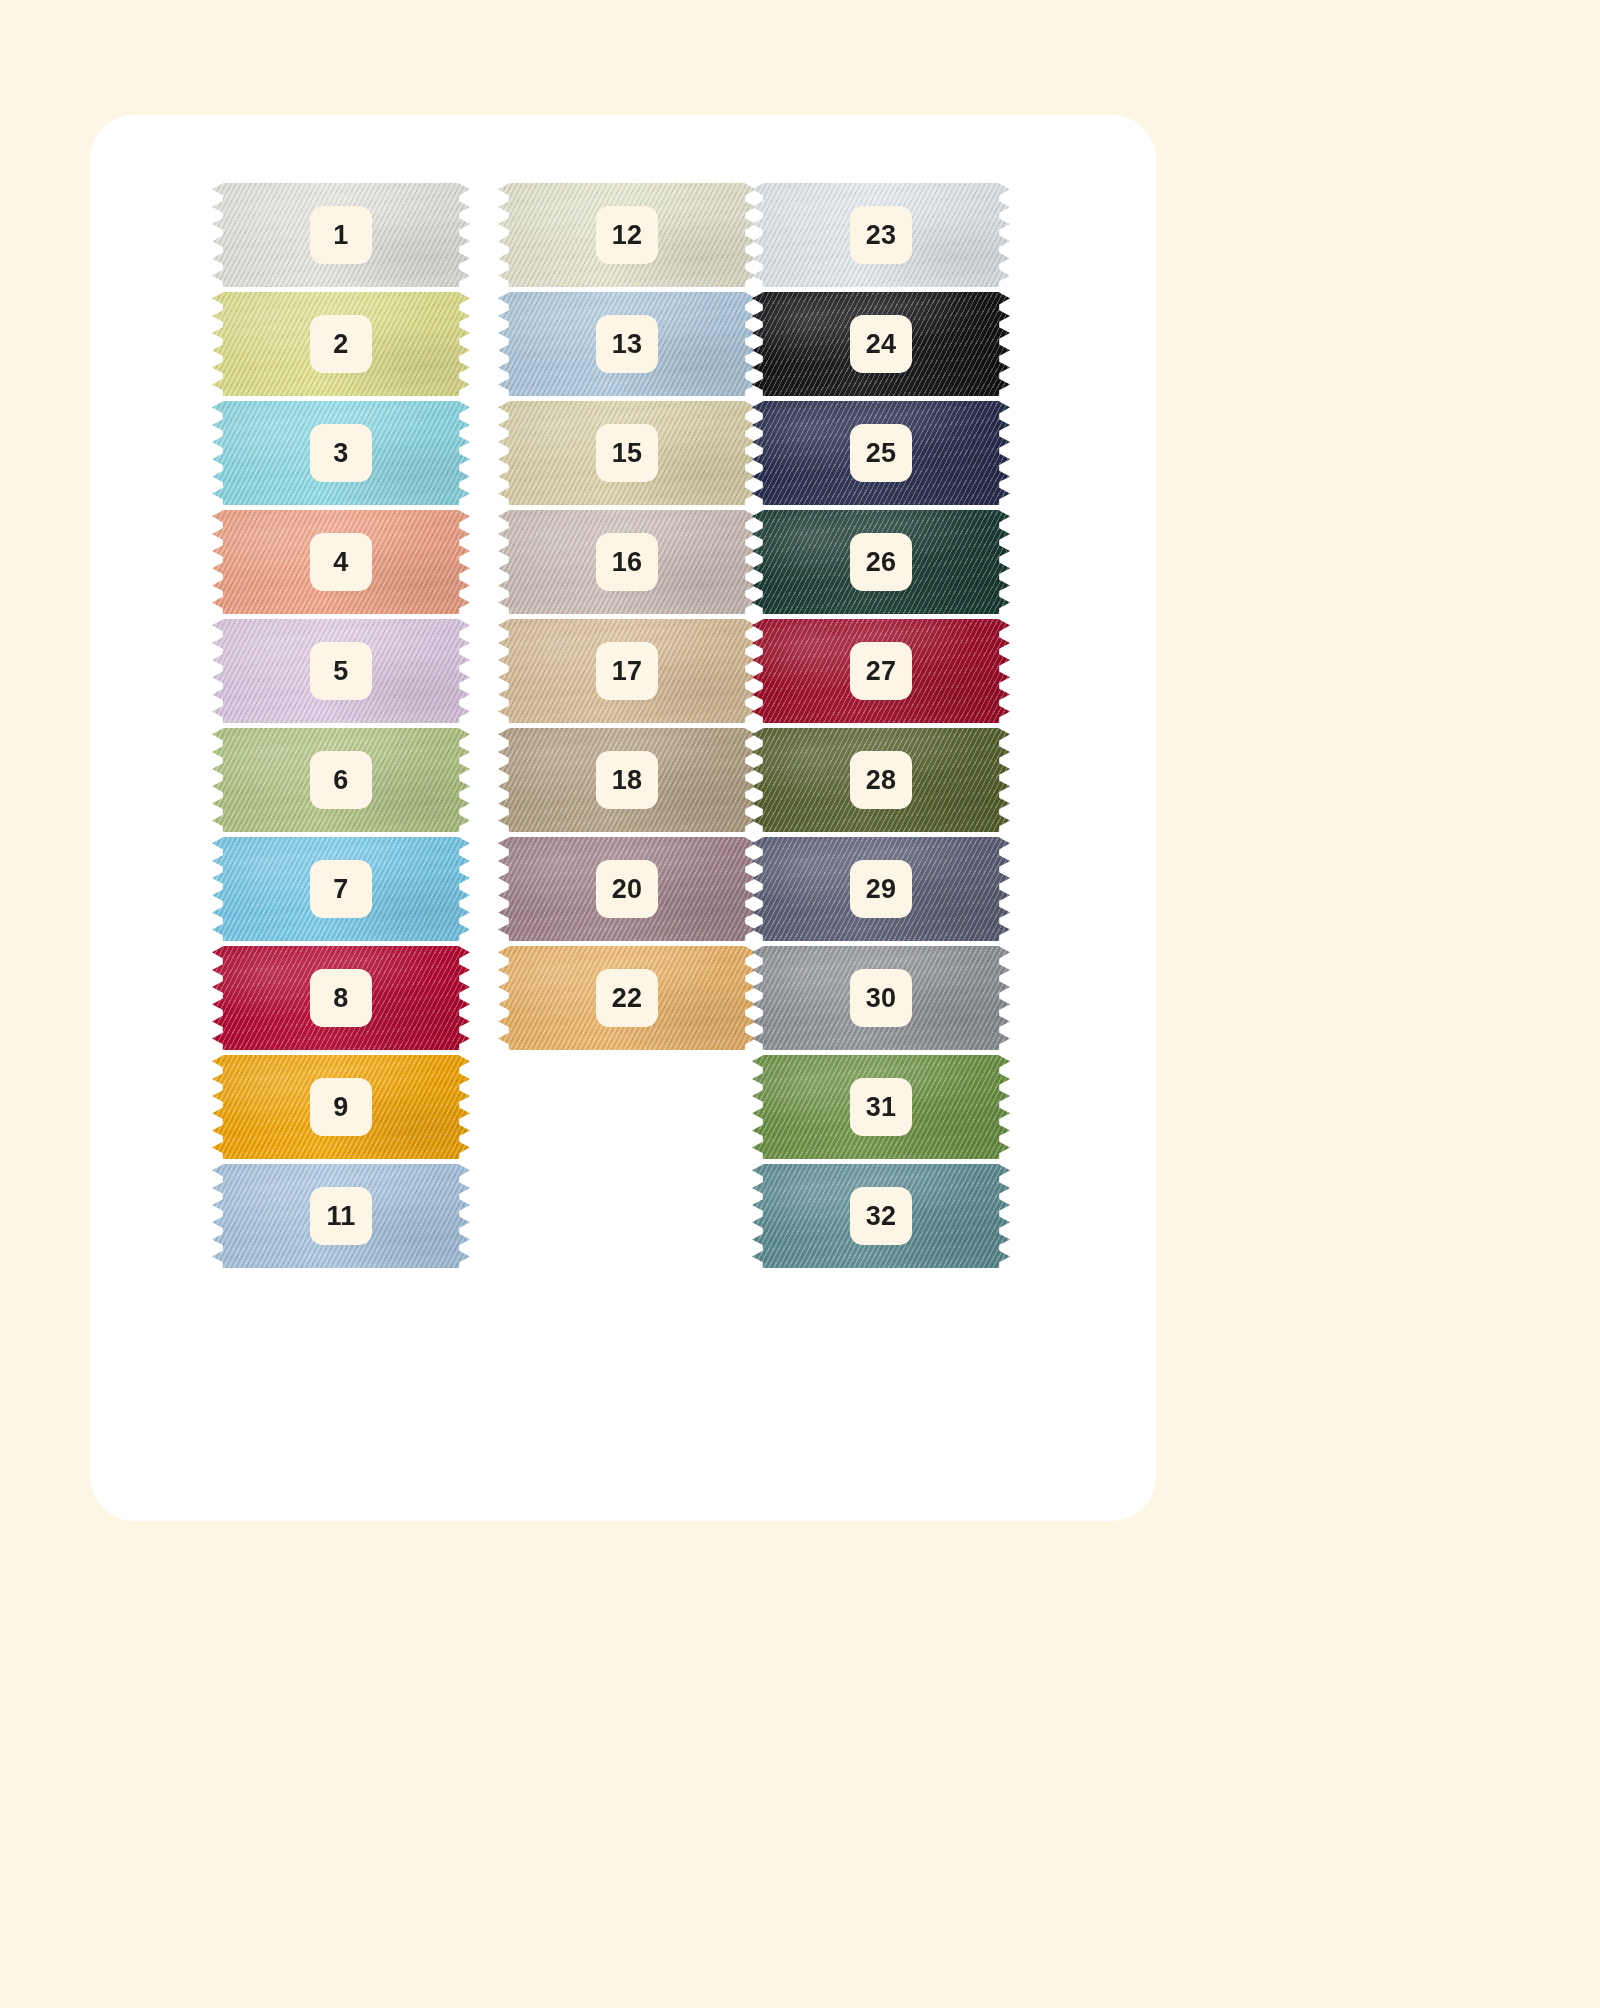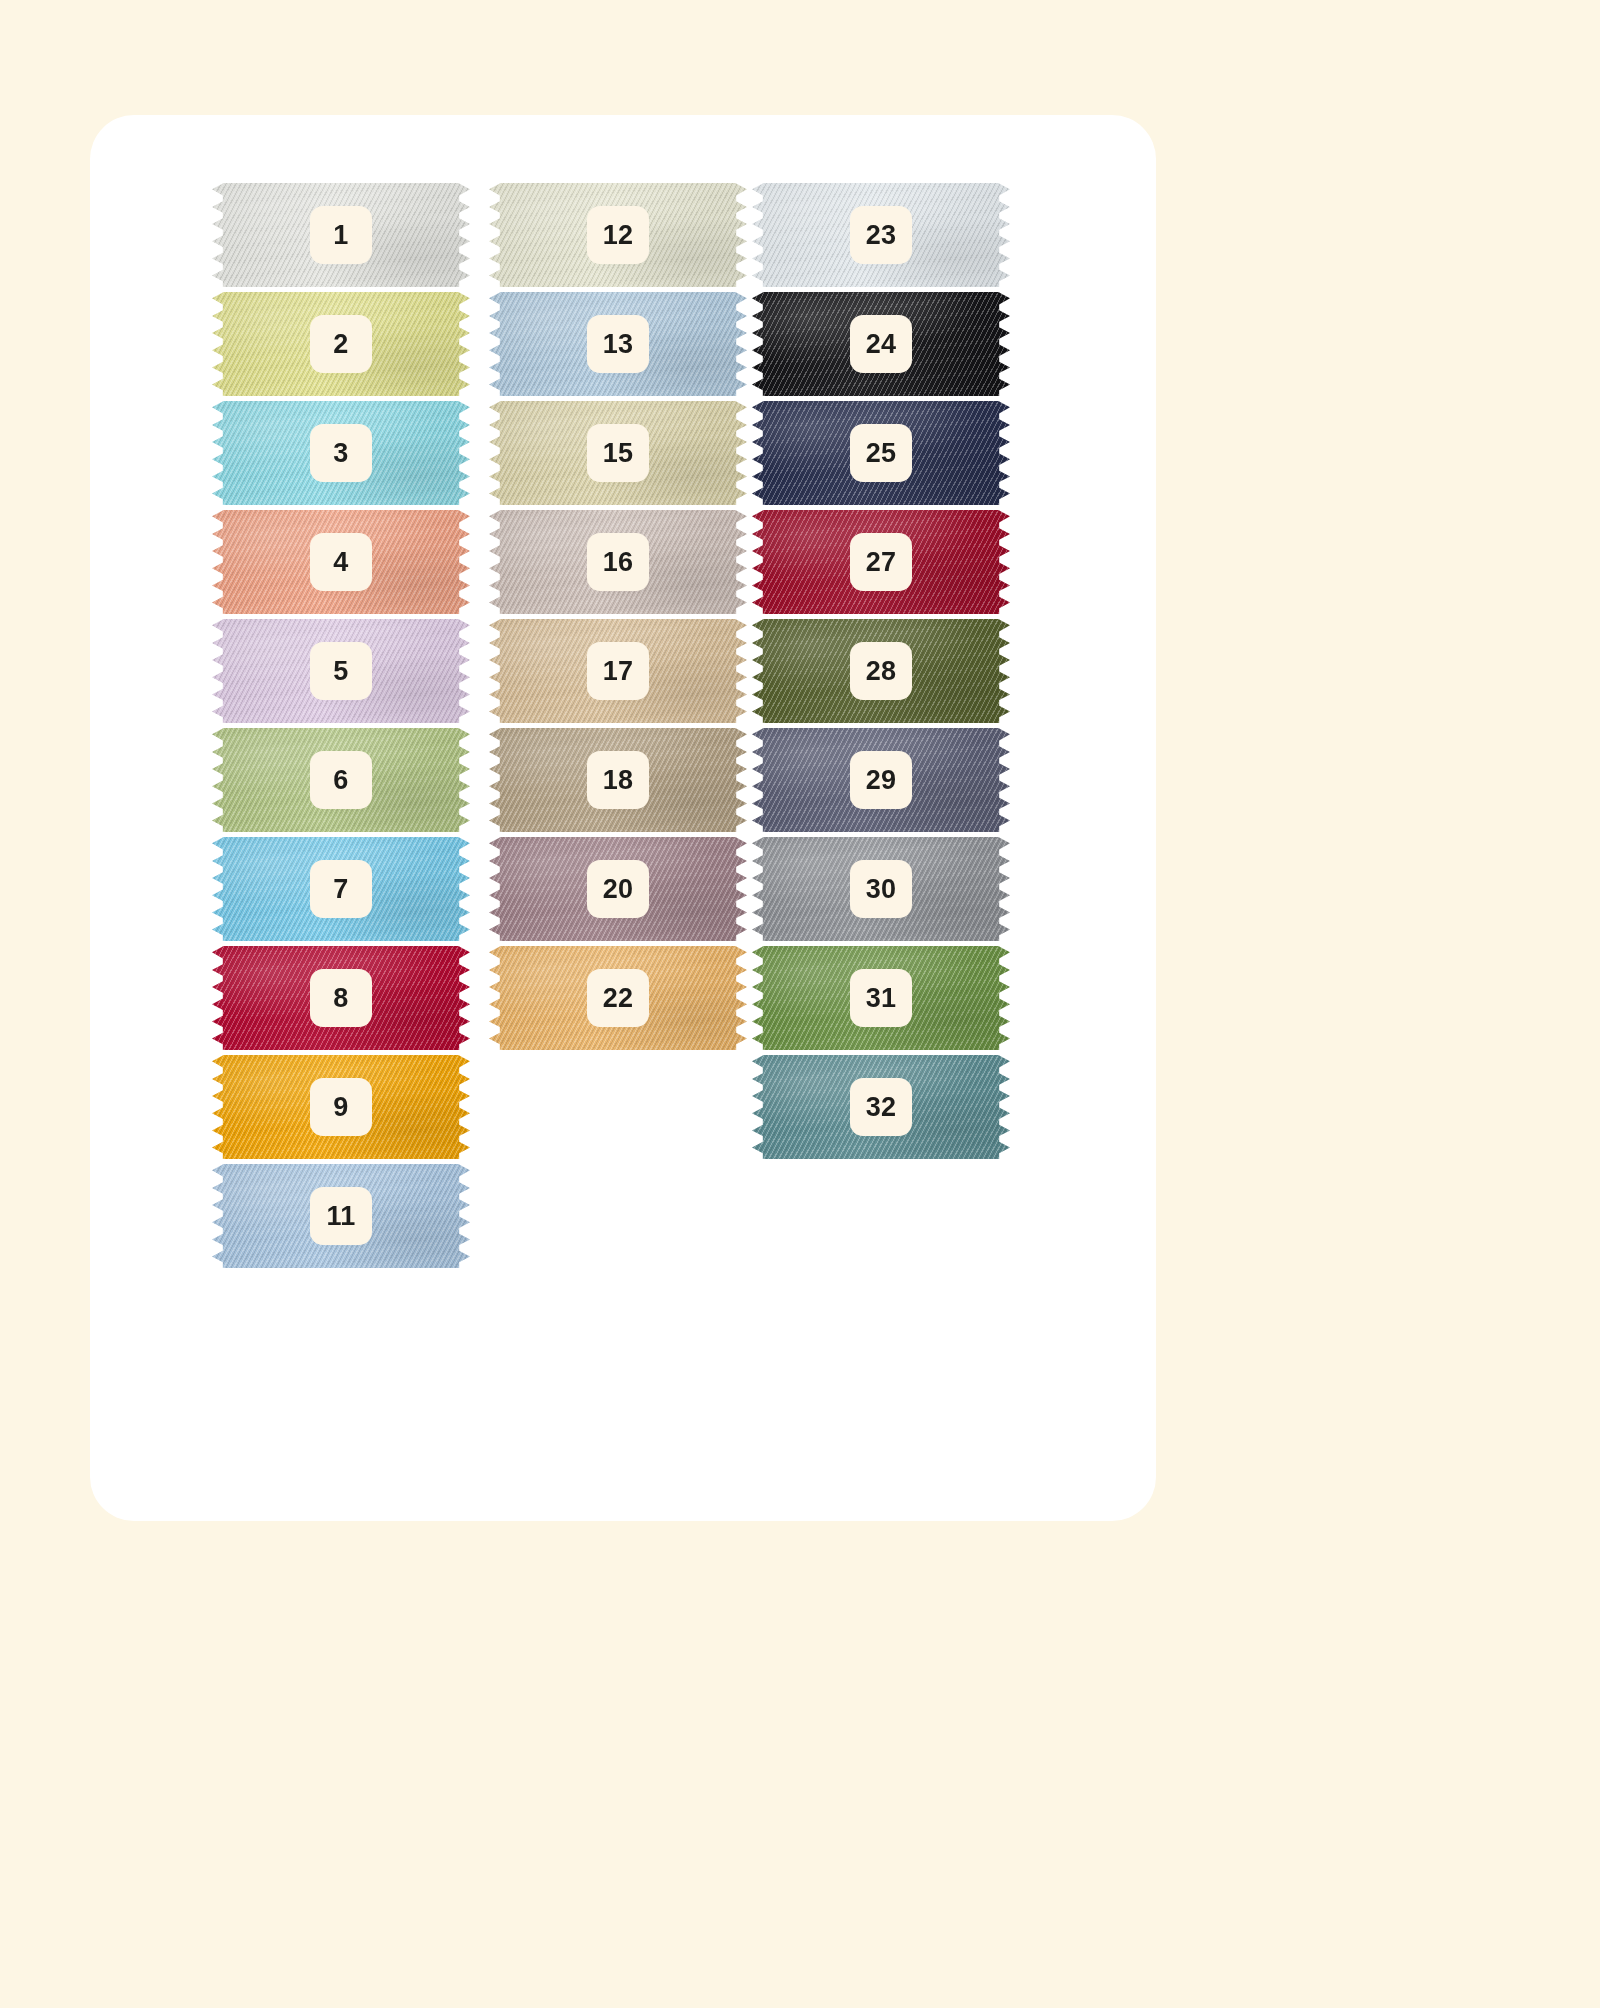--- a/index.html
+++ b/index.html
@@ -40,21 +40,21 @@
     width: 1066px;
     height: 1406px;
   }
 
   .col {
     position: absolute;
     top: 68px;
     width: 258px;
   }
   .col-0 { left: 122px; }
-  .col-1 { left: 399px; }
+  .col-1 { left: 408px; }
   .col-2 { left: 662px; }
 
   .swatch {
     position: relative;
     width: 258px;
     height: 104px;
     margin-bottom: 5px;
   }
 
   
@@ -292,20 +292,26 @@
             <div class="chip">24</div>
           </div>
           <div class="swatch">
             <div class="fabric">
               <div class="inner" style="background: rgb(37, 44, 76);"></div>
             </div>
             <div class="chip">25</div>
           </div>
           <div class="swatch">
             <div class="fabric">
+              <div class="inner" style="background: rgb(23, 58, 49);"></div>
+            </div>
+            <div class="chip">26</div>
+          </div>
+          <div class="swatch">
+            <div class="fabric">
               <div class="inner" style="background: rgb(157, 10, 39);"></div>
             </div>
             <div class="chip">27</div>
           </div>
           <div class="swatch">
             <div class="fabric">
               <div class="inner" style="background: rgb(85, 96, 44);"></div>
             </div>
             <div class="chip">28</div>
           </div>

